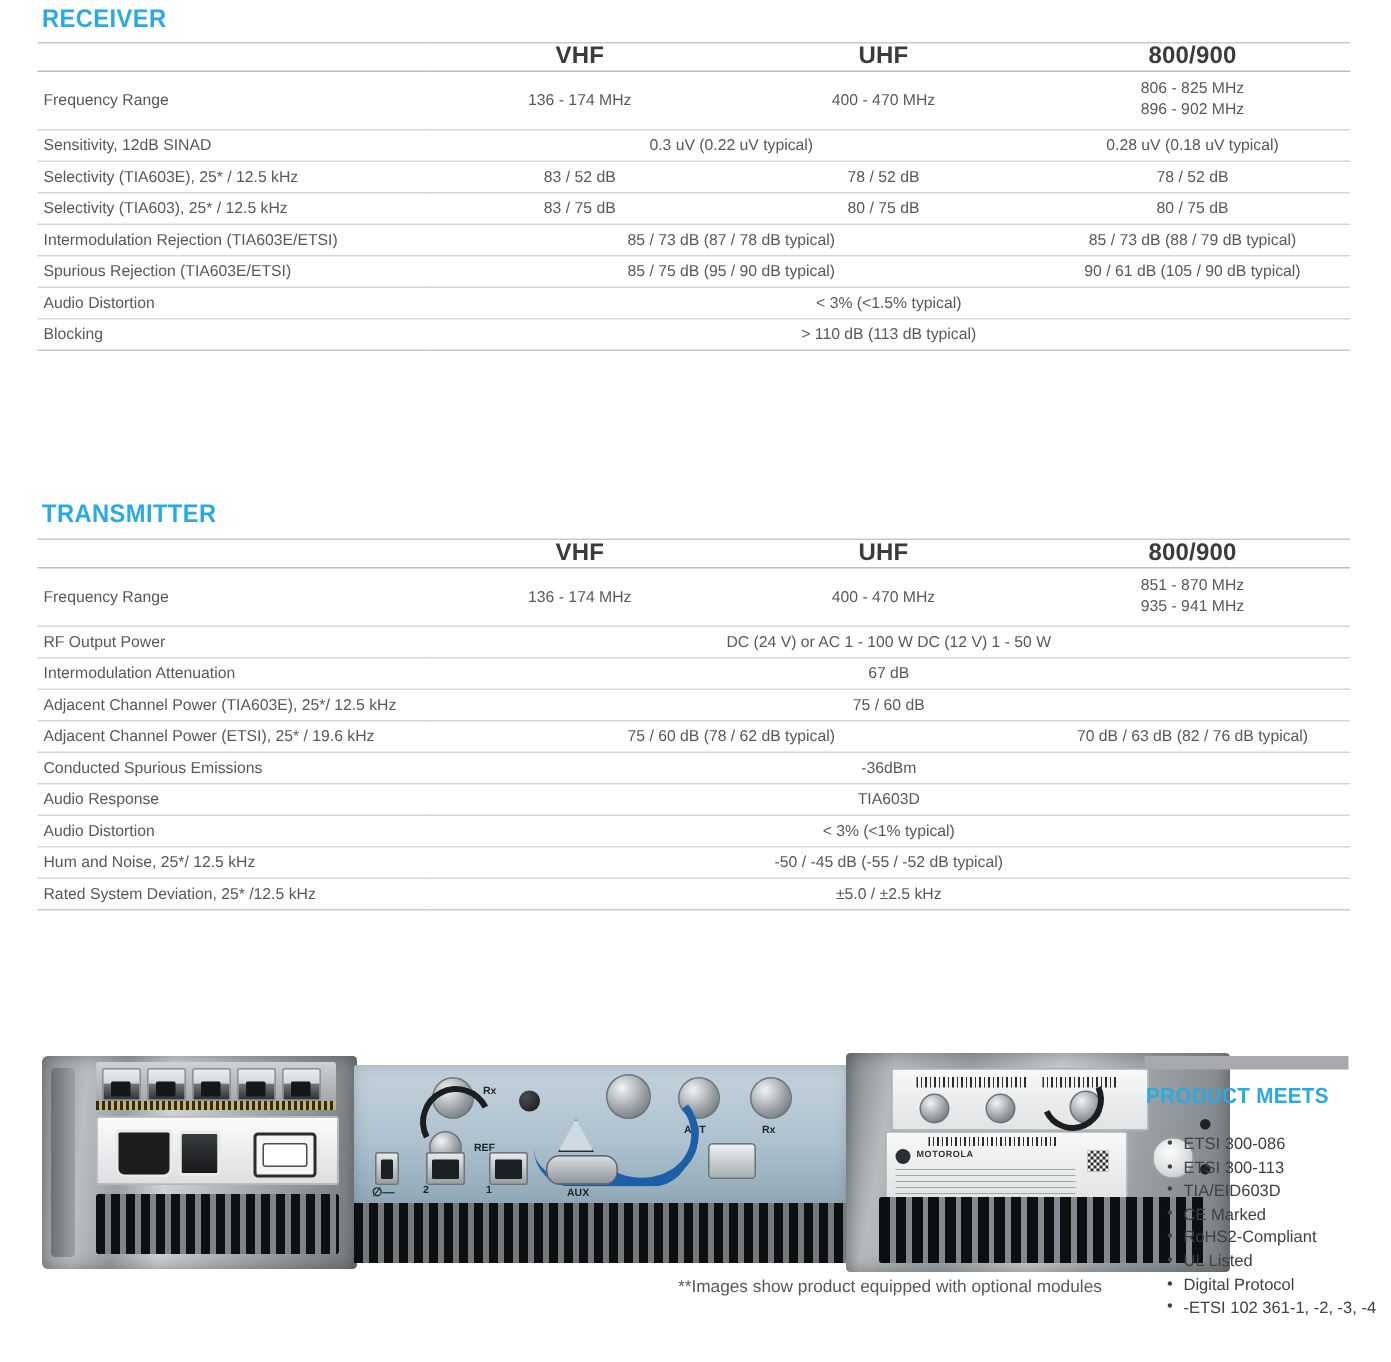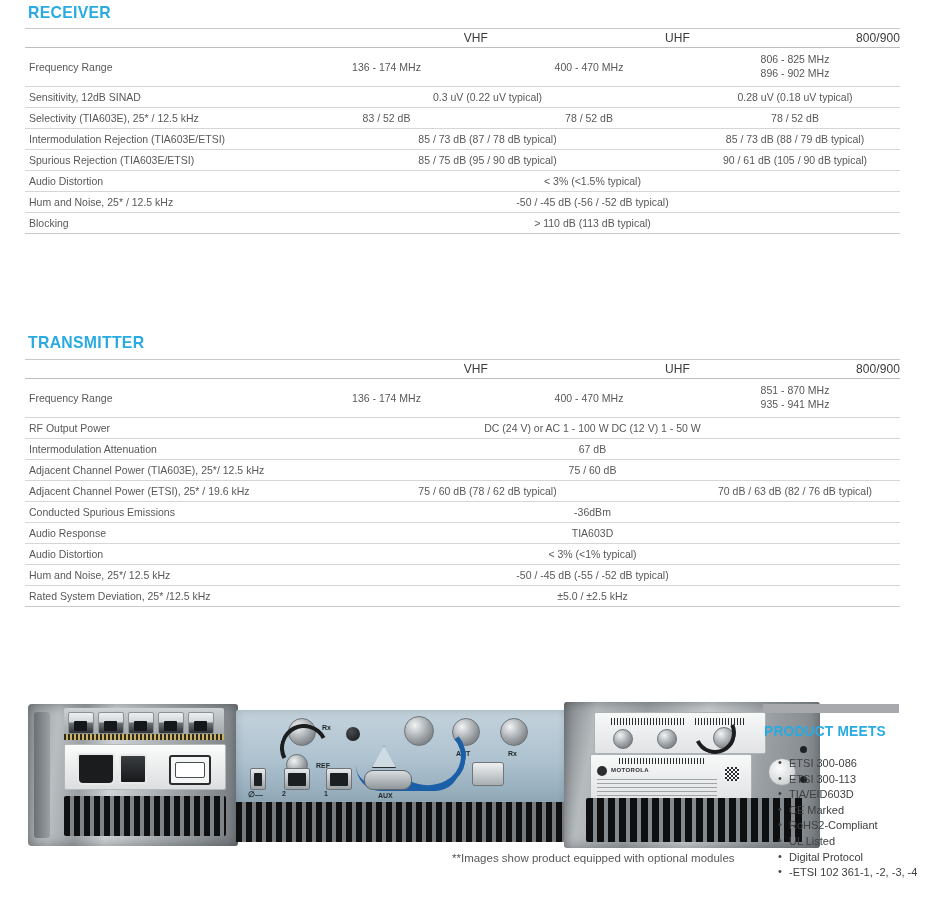--- a/index.html
+++ b/index.html
@@ -46,23 +46,23 @@
     border: 0;
     vertical-align: middle;
     font-weight: normal;
     color: #58585b;
   }
 
   .spec-table tr.hdr-row th {
     border-top: 1px solid #c9c9c9;
     border-bottom: 1px solid #bdbdbd;
     height: 18px;
-    font-weight: normal;
-    font-size: 12px;
-    text-align: right;
+    font-weight: bold;
+    font-size: 16px;
+    text-align: center;
     color: #3b3b3d;
     letter-spacing: 0.1px;
   }
   .spec-table tr.hdr-row th.lbl { border-top: 1px solid #c9c9c9; }
 
   .spec-table tbody tr td {
     border-bottom: 1px solid #d6d6d6;
     height: 20px;
   }
   .spec-table tbody tr.tall td { height: 38px; }
@@ -278,36 +278,38 @@
         <td class="val vdiv" colspan="2">0.3 uV (0.22 uV typical)</td>
         <td class="val vdiv">0.28 uV (0.18 uV typical)</td>
       </tr>
       <tr>
         <td class="lbl">Selectivity (TIA603E), 25* / 12.5 kHz</td>
         <td class="val vdiv">83 / 52 dB</td>
         <td class="val vdiv">78 / 52 dB</td>
         <td class="val vdiv">78 / 52 dB</td>
       </tr>
       <tr>
+        <td class="lbl">Selectivity (TIA603), 25* / 12.5 kHz</td>
+        <td class="val vdiv">83 / 75 dB</td>
+        <td class="val vdiv">80 / 75 dB</td>
+        <td class="val vdiv">80 / 75 dB</td>
+      </tr>
+      <tr>
         <td class="lbl">Intermodulation Rejection (TIA603E/ETSI)</td>
         <td class="val vdiv" colspan="2">85 / 73 dB (87 / 78 dB typical)</td>
         <td class="val vdiv">85 / 73 dB (88 / 79 dB typical)</td>
       </tr>
       <tr>
         <td class="lbl">Spurious Rejection (TIA603E/ETSI)</td>
         <td class="val vdiv" colspan="2">85 / 75 dB (95 / 90 dB typical)</td>
         <td class="val vdiv">90 / 61 dB (105 / 90 dB typical)</td>
       </tr>
       <tr>
         <td class="lbl">Audio Distortion</td>
         <td class="val vdiv" colspan="3">&lt; 3% (&lt;1.5% typical)</td>
-      </tr>
-      <tr>
-        <td class="lbl">Hum and Noise, 25* / 12.5 kHz</td>
-        <td class="val vdiv" colspan="3">-50 / -45 dB (-56 / -52 dB typical)</td>
       </tr>
       <tr>
         <td class="lbl">Blocking</td>
         <td class="val vdiv" colspan="3">&gt; 110 dB (113 dB typical)</td>
       </tr>
     </tbody>
 </table>
 
 <div class="section-title" style="left:28px; top:333px;">TRANSMITTER</div>
 

